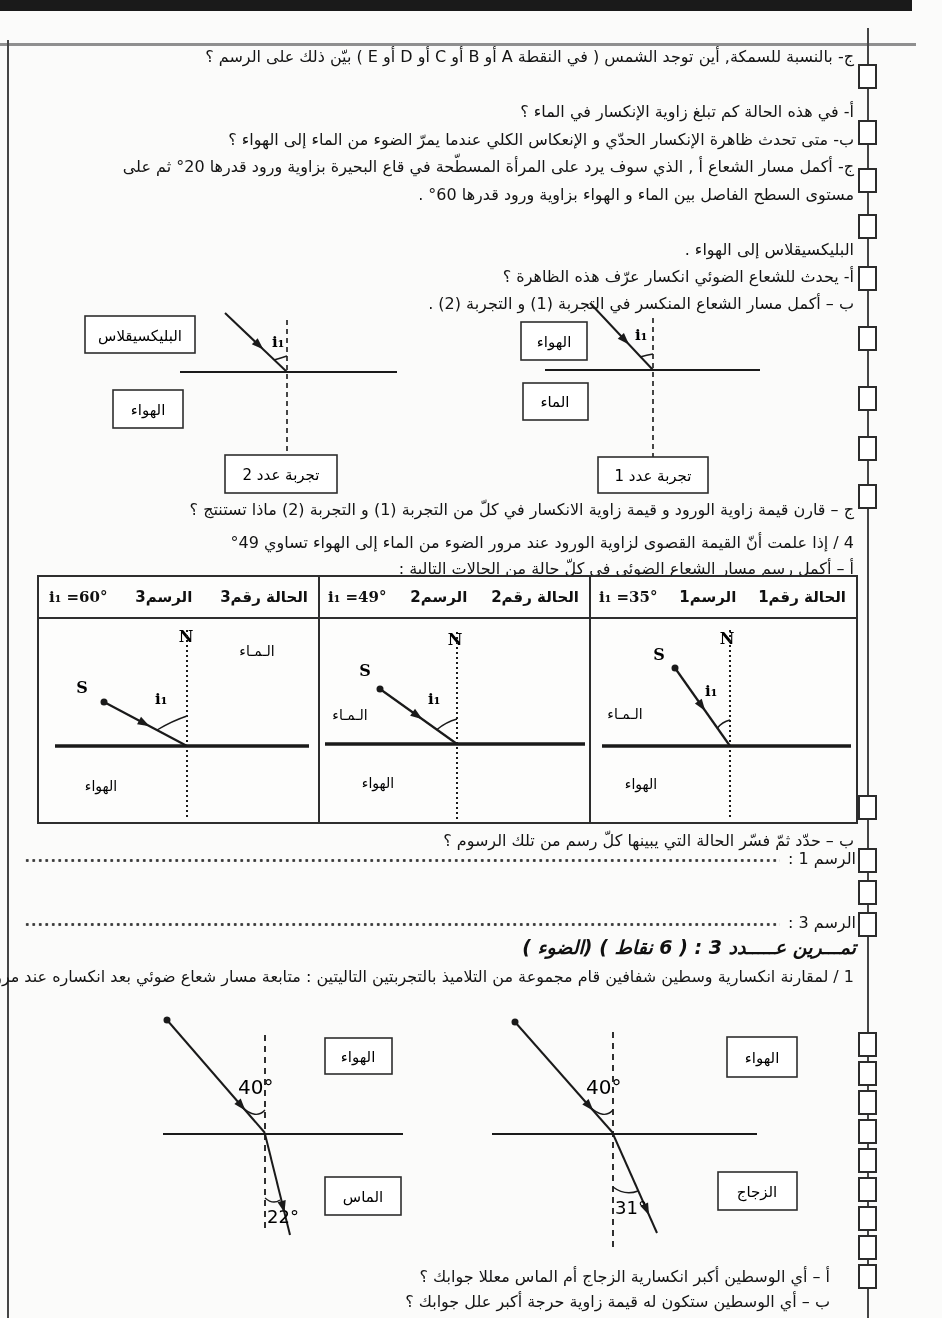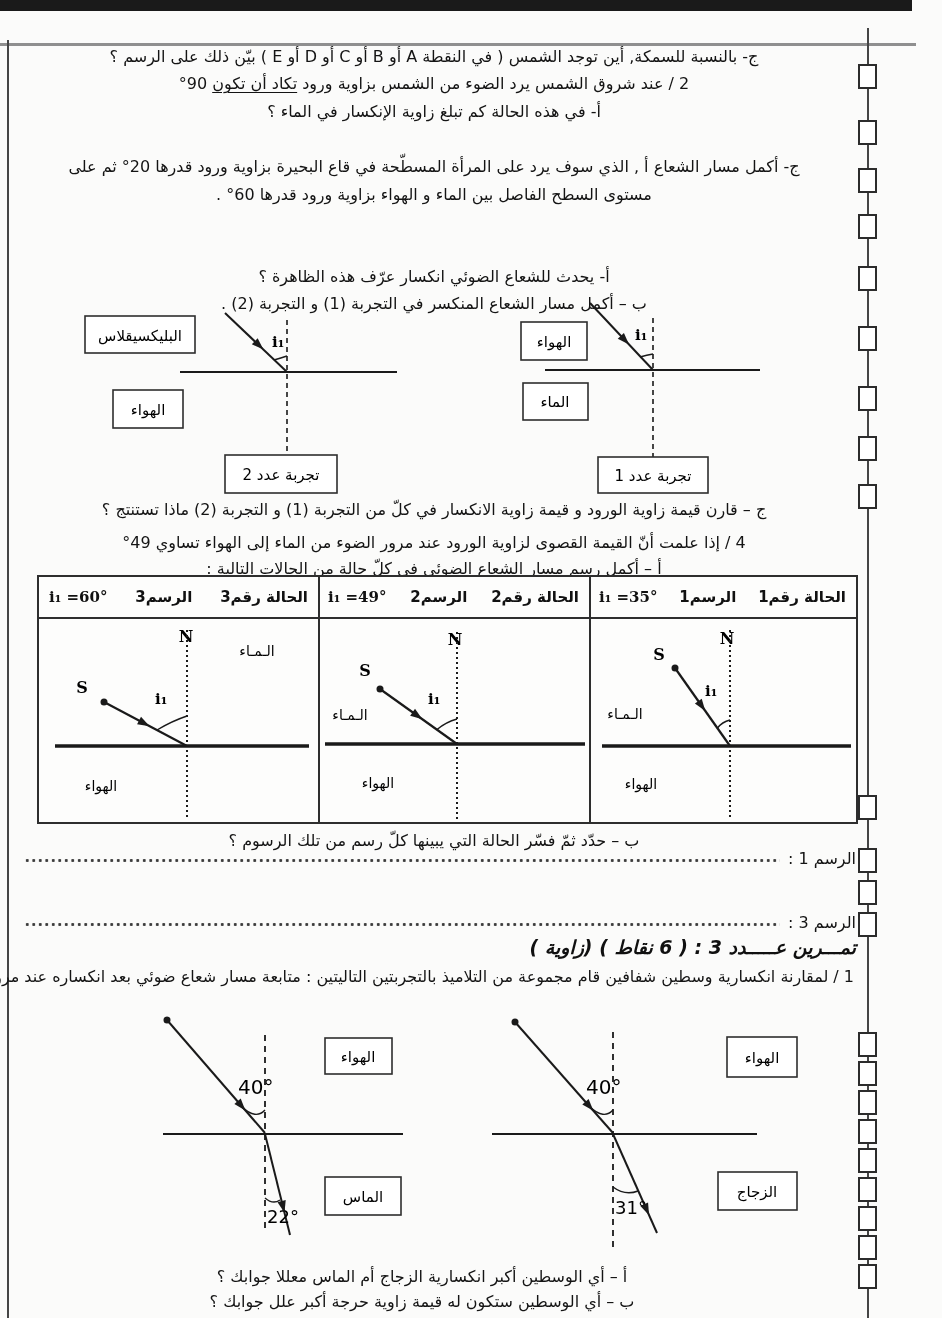--- a/index.html
+++ b/index.html
@@ -3,21 +3,21 @@
 <meta charset="utf-8">
 <style>
   html,body{margin:0;padding:0;background:#e8e8e8;}
   .page{
     position:relative;width:942px;height:1318px;margin:0 auto;
     background:#fbfbfa;overflow:hidden;
     font-family:"DejaVu Sans",sans-serif;color:#111;
   }
   .abs{position:absolute;}
   .tline{
-    position:absolute;left:14px;right:88px;direction:rtl;text-align:center;
+    position:absolute;left:14px;right:88px;direction:rtl;text-align:right;
     font-size:16px;line-height:22px;white-space:nowrap;color:#141414;
   }
   .tline .u{text-decoration:underline;text-underline-offset:3px;}
   .bar-top{left:0;top:0;width:912px;height:11px;background:#1a1a1a;}
   .rule-gray{left:0;top:43px;width:916px;height:3px;background:#8f8f8f;}
   .vline-left{left:7px;top:40px;width:2px;height:1278px;background:#454545;}
   .vline-right{left:867px;top:28px;width:2px;height:1290px;background:#454545;}
   .mark{position:absolute;width:15px;height:21px;border:2px solid #2c2c2c;background:#fff;}
   .wtable{
     position:absolute;left:37px;top:575px;width:821px;height:249px;
@@ -78,24 +78,25 @@
       <div class="mark" style="left: 858px; top: 1090px;"></div>
       <div class="mark" style="left: 858px; top: 1119px;"></div>
       <div class="mark" style="left: 858px; top: 1148px;"></div>
       <div class="mark" style="left: 858px; top: 1177px;"></div>
       <div class="mark" style="left: 858px; top: 1206px;"></div>
       <div class="mark" style="left: 858px; top: 1235px;"></div>
       <div class="mark" style="left: 858px; top: 1264px;"></div>
     </div>
 
   <div class="tline" style="top:46px">ج- بالنسبة للسمكة, أين توجد الشمس ( في النقطة A أو B أو C أو D أو E ) بيّن ذلك على الرسم ؟</div>
-  <div class="tline" style="top:73px"><span>2 / عند شروق الشمس يرد الضوء من الشمس بزاوية ورود </span><span class="u">تكاد أن تكون</span><span> 90°</span></div>
   <div class="tline" style="top:101px">أ- في هذه الحالة كم تبلغ زاوية الإنكسار في الماء ؟</div>
+  <div class="tline" style="top:129px">ب- متى تحدث ظاهرة الإنكسار الحدّي و الإنعكاس الكلي عندما يمرّ الضوء من الماء إلى الهواء ؟</div>
   <div class="tline" style="top:156px">ج- أكمل مسار الشعاع أ , الذي سوف يرد على المرأة المسطّحة في قاع البحيرة بزاوية ورود قدرها 20° ثم على</div>
   <div class="tline" style="top:184px">مستوى السطح الفاصل بين الماء و الهواء بزاوية ورود قدرها 60° .</div>
+  <div class="tline" style="top:239px">البليكسيقلاس إلى الهواء .</div>
   <div class="tline" style="top:266px">أ- يحدث للشعاع الضوئي انكسار عرّف هذه الظاهرة ؟</div>
   <div class="tline" style="top:293px">ب – أكمل مسار الشعاع المنكسر في التجربة (1) و التجربة (2) .</div>
 
   <svg class="abs" style="left:40px;top:302px" width="420" height="196" viewBox="0 0 420 196">
     <rect class="lblbox" x="45" y="14" width="110" height="37"></rect>
     <text x="100" y="39" font-size="15" text-anchor="middle">البليكسيقلاس</text>
     <line x1="185" y1="11" x2="247" y2="70" stroke="#1a1a1a" stroke-width="2"></line>
     <text class="serif" x="232" y="45" font-size="15">i₁</text>
     <path d="M 234 58 Q 241 56 247 54" stroke="#1a1a1a" stroke-width="1.4" fill="none"></path>
     <line x1="140" y1="70" x2="357" y2="70" stroke="#1a1a1a" stroke-width="1.8"></line>
@@ -196,21 +197,21 @@
     <span class="lab">الرسم 1 :</span>
     <span class="dotfill"></span>
   </div>
   <div class="ansline" style="top:913px">
     <span class="lab">الرسم 3 :</span>
     <span class="dotfill"></span>
   </div>
 
   <div class="ex3title">
     <span class="t">تمـــرين عـــــدد 3 : ( 6 نقاط )</span>
-    <span>(زاوية )</span>
+    <span>(الضوء )</span>
   </div>
   <div class="tline" style="top:966px">1 / لمقارنة انكسارية وسطين شفافين قام مجموعة من التلاميذ بالتجربتين التاليتين : متابعة مسار شعاع ضوئي بعد انكساره عند مروره</div>
 
   <svg class="abs" style="left:100px;top:1010px" width="320" height="252" viewBox="0 0 320 252">
     <circle cx="67" cy="10" r="3.5" fill="#1a1a1a"></circle>
     <line x1="67" y1="10" x2="165" y2="123" stroke="#1a1a1a" stroke-width="2"></line>
     <text x="138" y="84" font-size="20" font-family="DejaVu Serif, DejaVu Sans, serif">40°</text>
     <path d="M 142 97 Q 156 110 165 100" stroke="#1a1a1a" stroke-width="1.4" fill="none"></path>
     <line x1="165" y1="25" x2="165" y2="218" stroke="#1a1a1a" stroke-width="1.8" stroke-dasharray="6 5"></line>
     <line x1="63" y1="124" x2="303" y2="124" stroke="#1a1a1a" stroke-width="2"></line>

